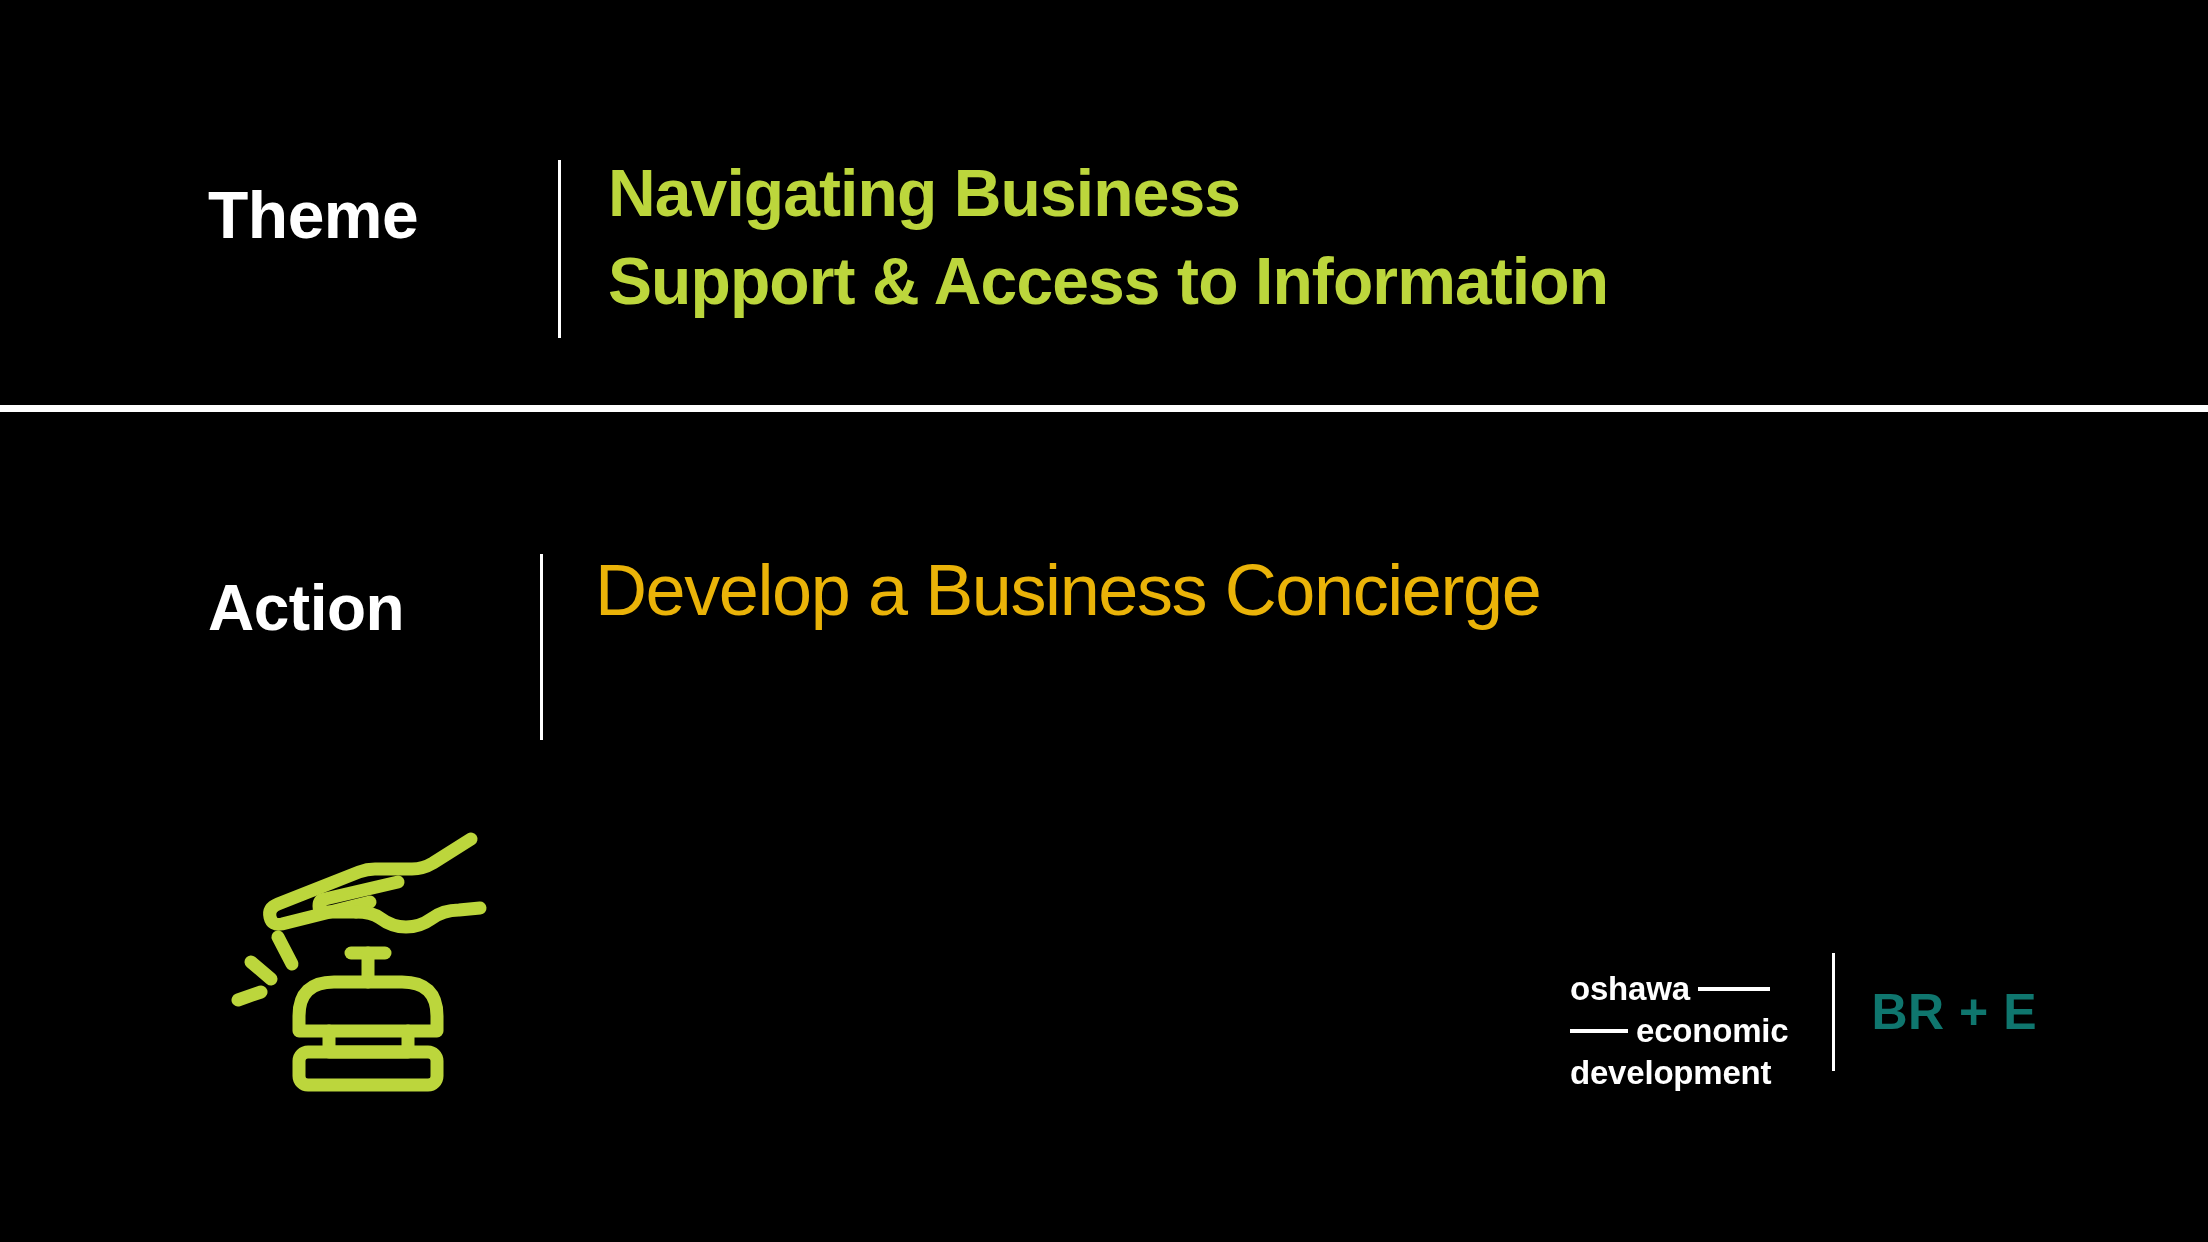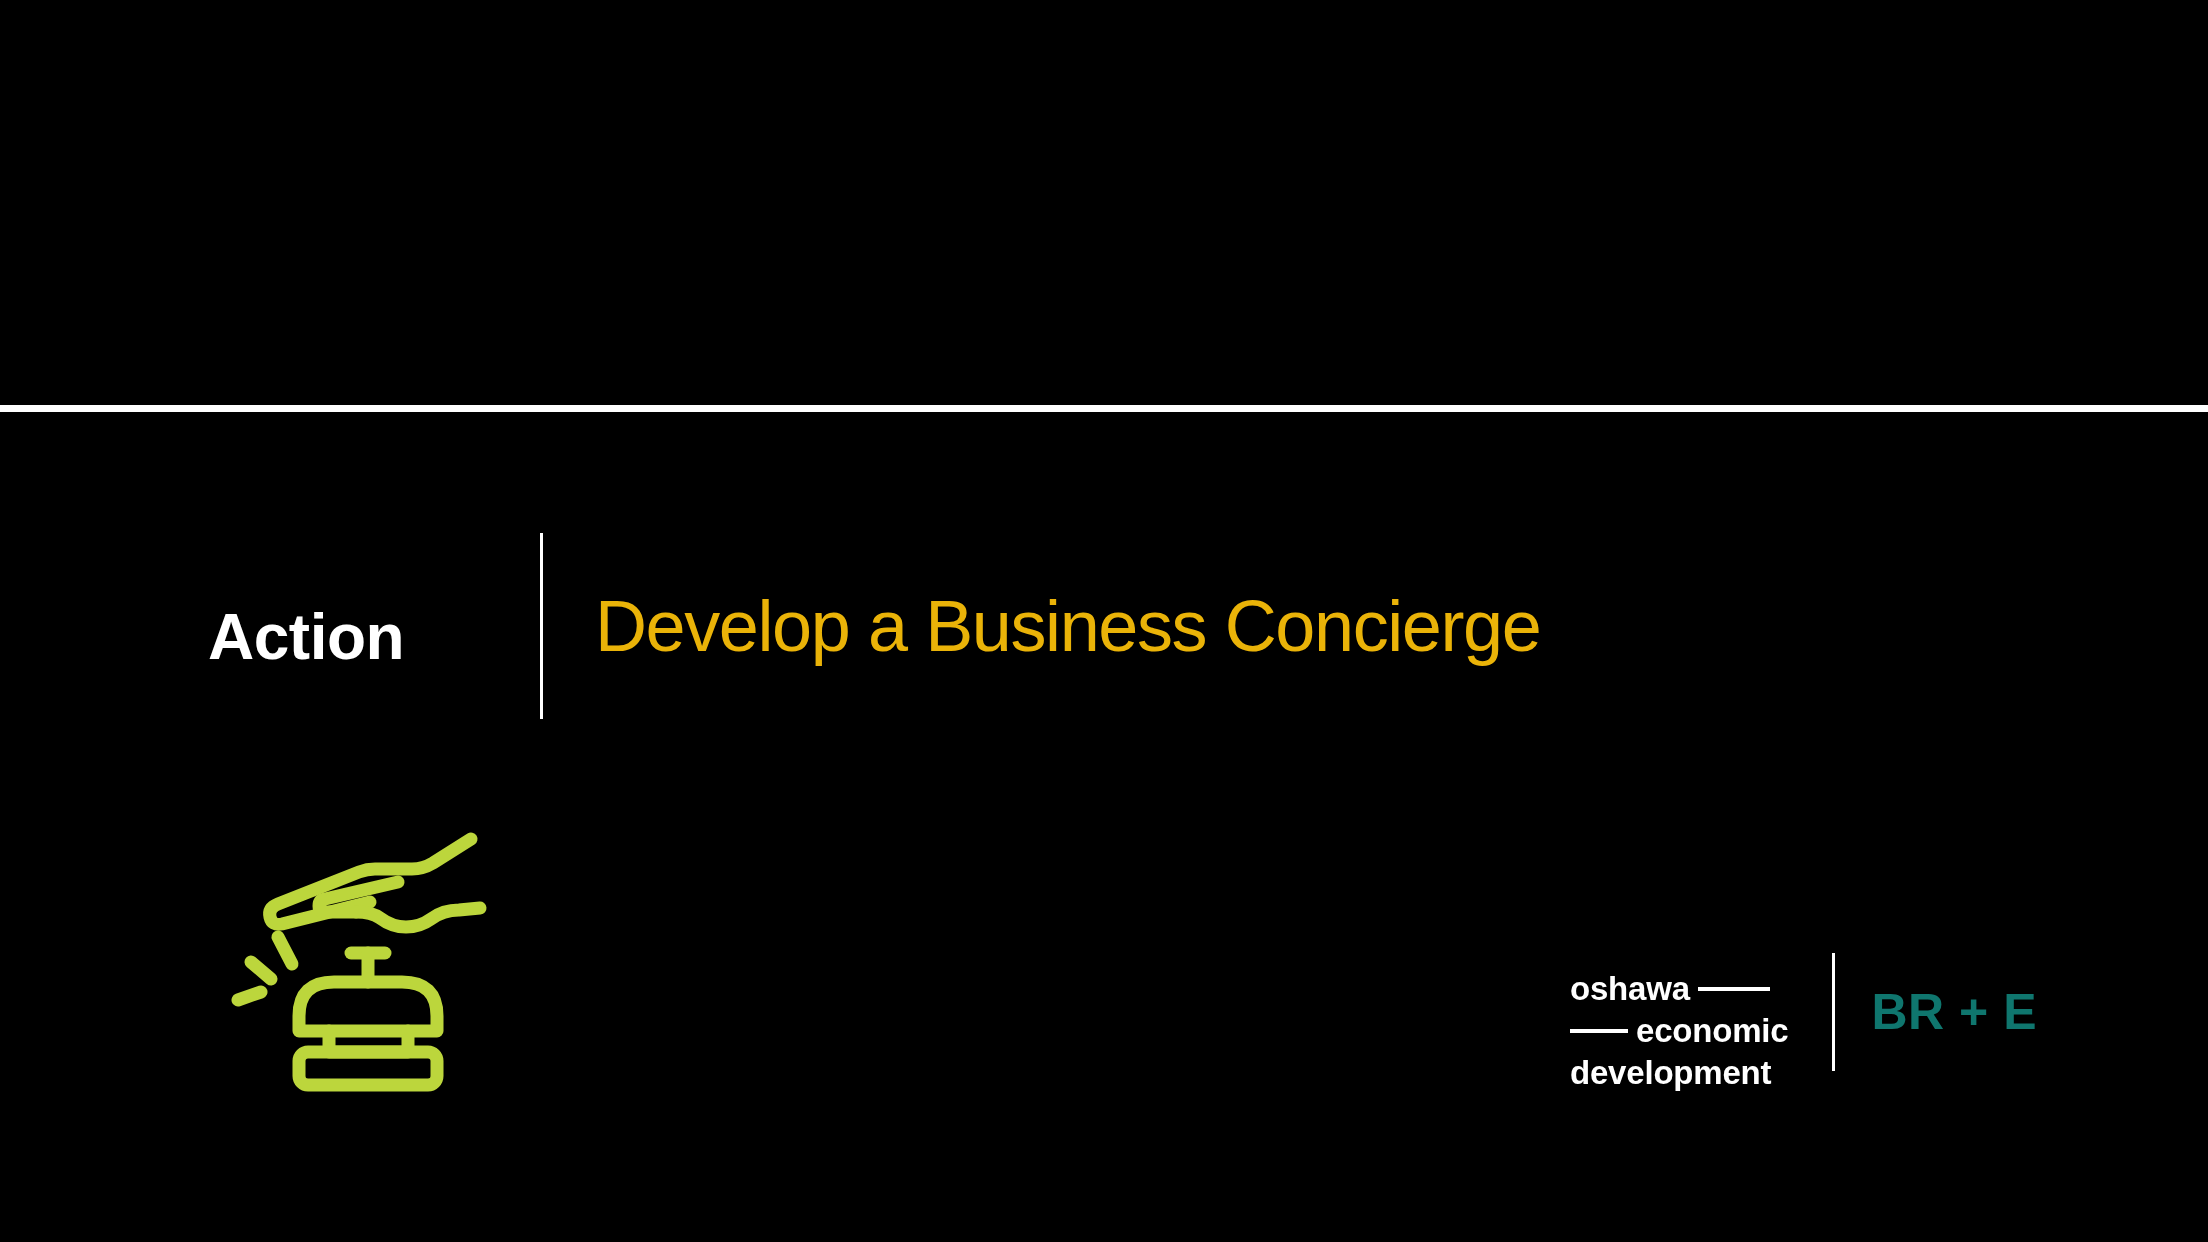--- a/index.html
+++ b/index.html
@@ -88,23 +88,23 @@
     left: 0;
     top: 412px;
     width: 2208px;
     height: 830px;
     background: #000000;
   }
 
   .action-row {
     position: absolute;
     left: 208px;
-    top: 121px;
-    display: flex;
-    align-items: center;
+    top: 142px;
+    display: flex;
+    align-items: flex-start;
   }
 
   .action-label {
     width: 332px;
     flex: 0 0 332px;
     color: #ffffff;
     font-size: 64px;
     font-weight: 700;
     line-height: 1.0;
     letter-spacing: -0.5px;
@@ -183,20 +183,30 @@
     font-weight: 700;
     letter-spacing: 0.5px;
     white-space: nowrap;
   }
 </style>
 </head>
 <body>
 
 <div class="slide">
 
+  <div class="theme-band">
+    <div class="theme-row">
+      <div class="theme-label">Theme</div>
+      <div class="vrule theme-vrule"></div>
+      <div class="theme-text">
+        <span class="ln">Navigating Business</span>
+        <span class="ln">Support &amp; Access to Information</span>
+      </div>
+    </div>
+  </div>
 
   <div class="band-divider"></div>
 
   <div class="action-band">
     <div class="action-row">
       <div class="action-label">Action</div>
       <div class="vrule action-vrule"></div>
       <div class="action-text">
         <span class="ln">Develop a Business Concierge</span>
       </div>

